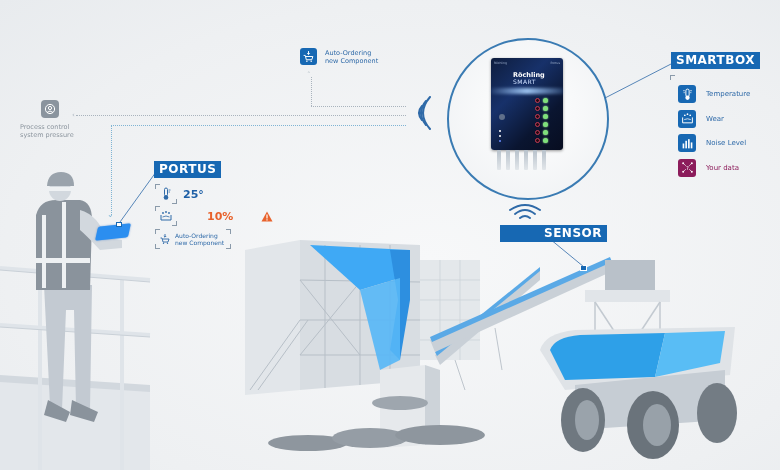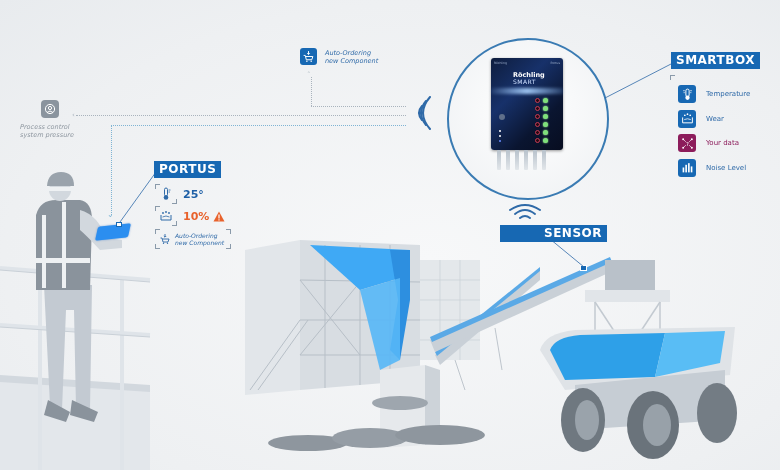--- a/index.html
+++ b/index.html
@@ -49,21 +49,21 @@
   }
   .portus-row .bracket::before { left: 0; top: 0; border-right: none; border-bottom: none; }
   .portus-row .bracket::after { right: 0; bottom: 0; border-left: none; border-top: none; }
   .portus-row .val { font-weight: bold; font-size: 11px; margin-left: 6px; }
 
   .dotted-h { position: absolute; border-top: 1.5px dotted #7fb4d4; height: 0; }
   .dotted-v { position: absolute; border-left: 1.5px dotted #7fb4d4; width: 0; }
   .dotted-h.grey { border-top-color: #a9b3bd; }
   .dotted-v.grey { border-left-color: #a9b3bd; }
 
-  .small-text { font-size: 6.5px; line-height: 8px; font-style: italic; }
+  .small-text { font-size: 6.5px; line-height: 8px; }
 
   
   .circle {
     position: absolute; left: 447px; top: 38px; width: 162px; height: 162px; border-radius: 50%;
     border: 2px solid #3a7bb3; background: radial-gradient(circle at 50% 45%, #ffffff 0%, #f1f3f5 80%);
     overflow: hidden;
   }
   .device {
     position: absolute; left: 42px; top: 18px; width: 72px; height: 92px; border-radius: 3px;
     background: linear-gradient(135deg, #0e1d3d 0%, #17316a 35%, #0a1530 70%, #070d20 100%);
@@ -179,21 +179,21 @@
   <div class="bracket">
     <svg width="12" height="14" viewBox="0 0 12 14">
         <rect x="4.5" y="1" width="3" height="8" rx="1.5" fill="none" stroke="#2f6aa8" stroke-width="1"></rect>
         <circle cx="6" cy="10.5" r="2.3" fill="#2f6aa8"></circle>
         <path d="M8.5 3 H10.5 M8.5 5 H10" stroke="#2f6aa8" stroke-width="0.8"></path>
       </svg>
   </div>
   <span class="val" style="color:#1d5fa6;">25°</span>
 </div>
 
-<div class="portus-row" style="top:206px;">
+<div class="portus-row" style="top:206px;gap:24px;">
   <div class="bracket">
     <svg width="14" height="12" viewBox="0 0 14 12">
         <path d="M2 5 V10 H12 V5" fill="none" stroke="#2f6aa8" stroke-width="1"></path>
         <circle cx="4" cy="3" r="0.9" fill="#2f6aa8"></circle>
         <circle cx="7" cy="2" r="0.9" fill="#2f6aa8"></circle>
         <circle cx="10" cy="3" r="0.9" fill="#2f6aa8"></circle>
         <path d="M3.5 7 Q7 5 10.5 7" fill="none" stroke="#2f6aa8" stroke-width="0.8"></path>
       </svg>
   </div>
   <span class="val" style="color:#e8622c;">10%</span>
@@ -390,37 +390,37 @@
       <svg viewBox="0 0 12 12">
           <path d="M1.5 5 V10 H10.5 V5" fill="none" stroke="#fff" stroke-width="0.9"></path>
           <circle cx="3.5" cy="3" r="0.8" fill="#fff"></circle>
           <circle cx="6" cy="2" r="0.8" fill="#fff"></circle>
           <circle cx="8.5" cy="3" r="0.8" fill="#fff"></circle>
           <path d="M3 7 Q6 5.5 9 7" fill="none" stroke="#fff" stroke-width="0.7"></path>
         </svg>
     </div>
     <span class="label">Wear</span>
   </div>
+  <div class="smart-item">
+    <div class="ibox">
+      <svg viewBox="0 0 12 12">
+          <rect x="1.5" y="6" width="1.5" height="4.5" fill="#fff"></rect>
+          <rect x="4" y="3.5" width="1.5" height="7" fill="#fff"></rect>
+          <rect x="6.5" y="2" width="1.5" height="8.5" fill="#fff"></rect>
+          <rect x="9" y="5" width="1.5" height="5.5" fill="#fff"></rect>
+        </svg>
+    </div>
+    <span class="label">Noise Level</span>
+  </div>
   <div class="smart-item special">
     <div class="ibox">
       <svg viewBox="0 0 12 12">
           <circle cx="2" cy="2" r="0.9" fill="#fff"></circle>
           <circle cx="10" cy="2" r="0.9" fill="#fff"></circle>
           <circle cx="2" cy="10" r="0.9" fill="#fff"></circle>
           <circle cx="10" cy="10" r="0.9" fill="#fff"></circle>
           <path d="M2.6 2.6 L4.5 4.5 M9.4 2.6 L7.5 4.5 M2.6 9.4 L4.5 7.5 M9.4 9.4 L7.5 7.5" stroke="#fff" stroke-width="0.6"></path>
           <text x="6" y="8" font-size="5" fill="#fff" text-anchor="middle" font-family="DejaVu Sans, sans-serif">?</text>
         </svg>
     </div>
     <span class="label">Your data</span>
   </div>
-  <div class="smart-item">
-    <div class="ibox">
-      <svg viewBox="0 0 12 12">
-          <rect x="1.5" y="6" width="1.5" height="4.5" fill="#fff"></rect>
-          <rect x="4" y="3.5" width="1.5" height="7" fill="#fff"></rect>
-          <rect x="6.5" y="2" width="1.5" height="8.5" fill="#fff"></rect>
-          <rect x="9" y="5" width="1.5" height="5.5" fill="#fff"></rect>
-        </svg>
-    </div>
-    <span class="label">Noise Level</span>
-  </div>
 </div>
 
 </body></html>

